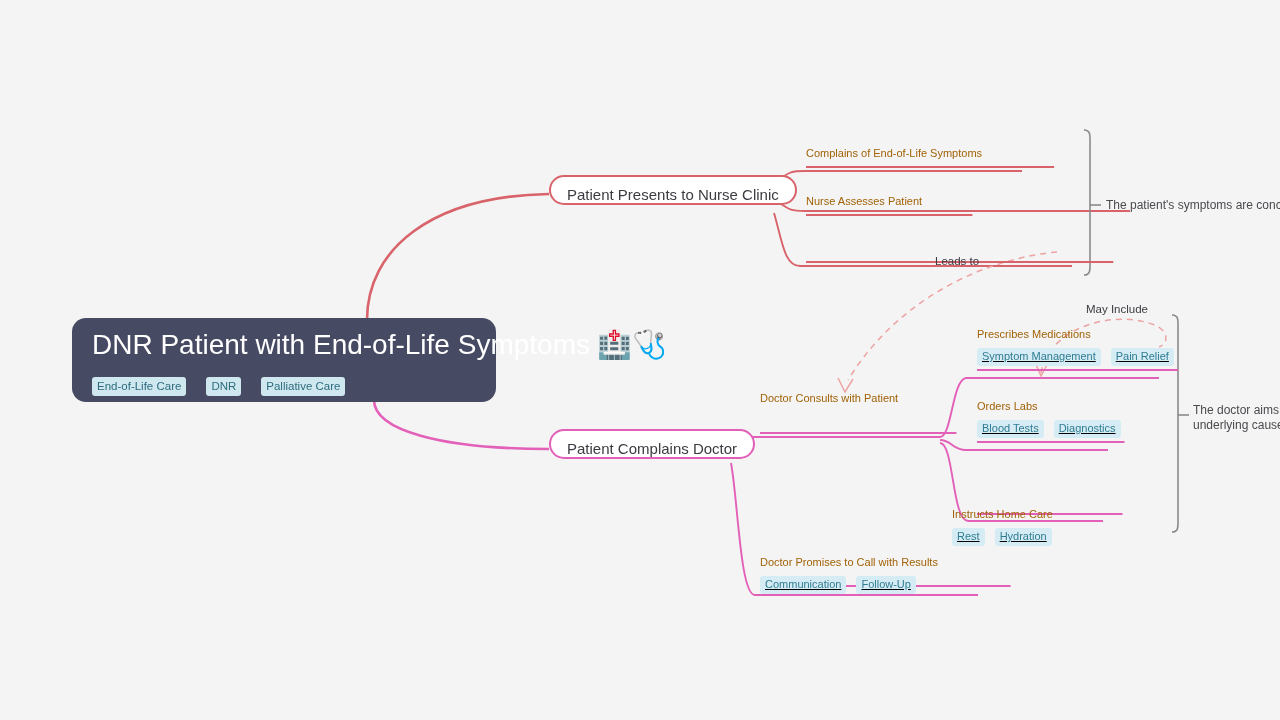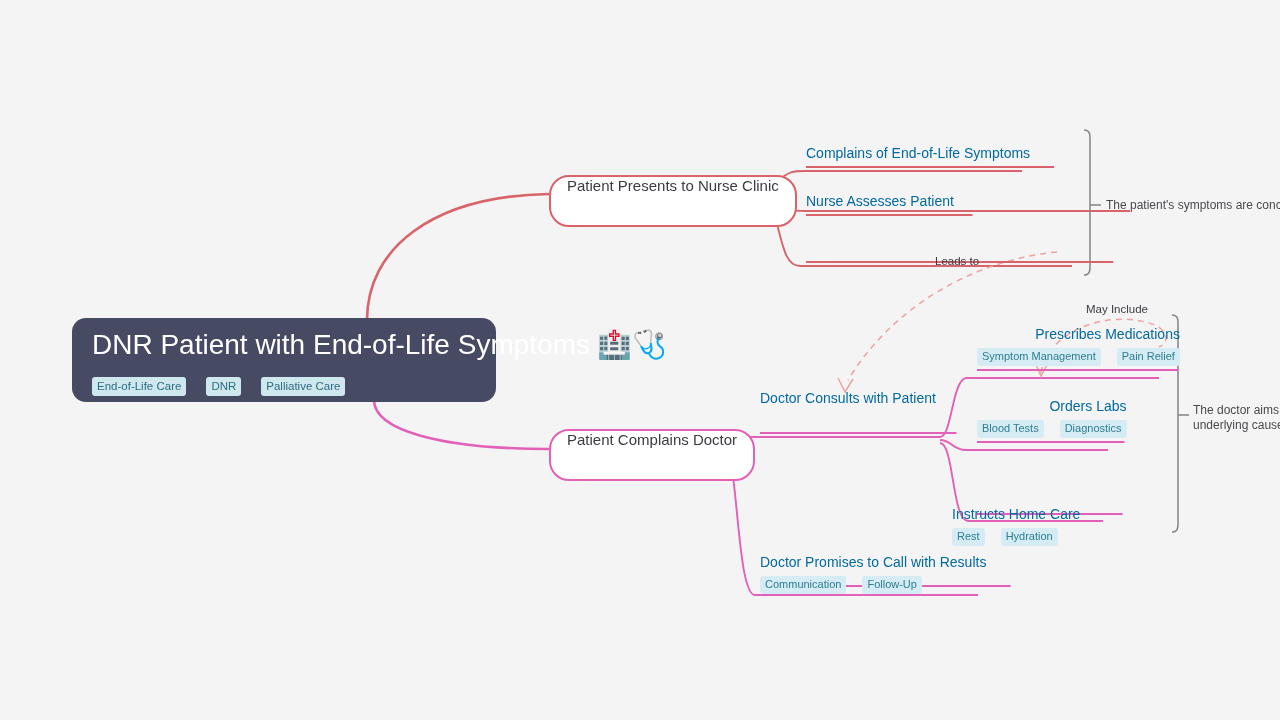--- a/index.html
+++ b/index.html
@@ -64,48 +64,48 @@
     white-space: nowrap;
   }
 
   
   .pill {
     position: absolute;
     background: #ffffff;
     border-radius: 20px;
     box-sizing: border-box;
     display: flex;
-    align-items: flex-start;
+    align-items: flex-end;
     justify-content: center;
     padding: 0 16px;
     white-space: nowrap;
     font-size: 15px;
     color: #3b3b42;
-    height: 52px;
+    height: 30px;
   }
   .pill-red { border: 2px solid #d9636a; }
   .pill-pink { border: 2px solid #e360b9; }
 
   
   .leaf {
     position: absolute;
     white-space: nowrap;
   }
   .leaf-title {
-    font-size: 14px;
-    color: #0369a1;
+    font-size: 11px;
+    color: #a16207;
     line-height: 19px;
     white-space: nowrap;
-    text-align: right;
   }
   .leaf-tags {
     margin-top: 4px;
     display: flex;
-    gap: 16px;
+    gap: 10px;
     align-items: flex-end;
+    text-decoration: underline;
   }
   .leaf-tags .tag {
     background: #d5ecf4;
     color: #2f7c92;
     font-size: 11px;
     line-height: 13px;
     padding: 2px 5px 3px 5px;
     border-radius: 3px;
     white-space: nowrap;
   }

